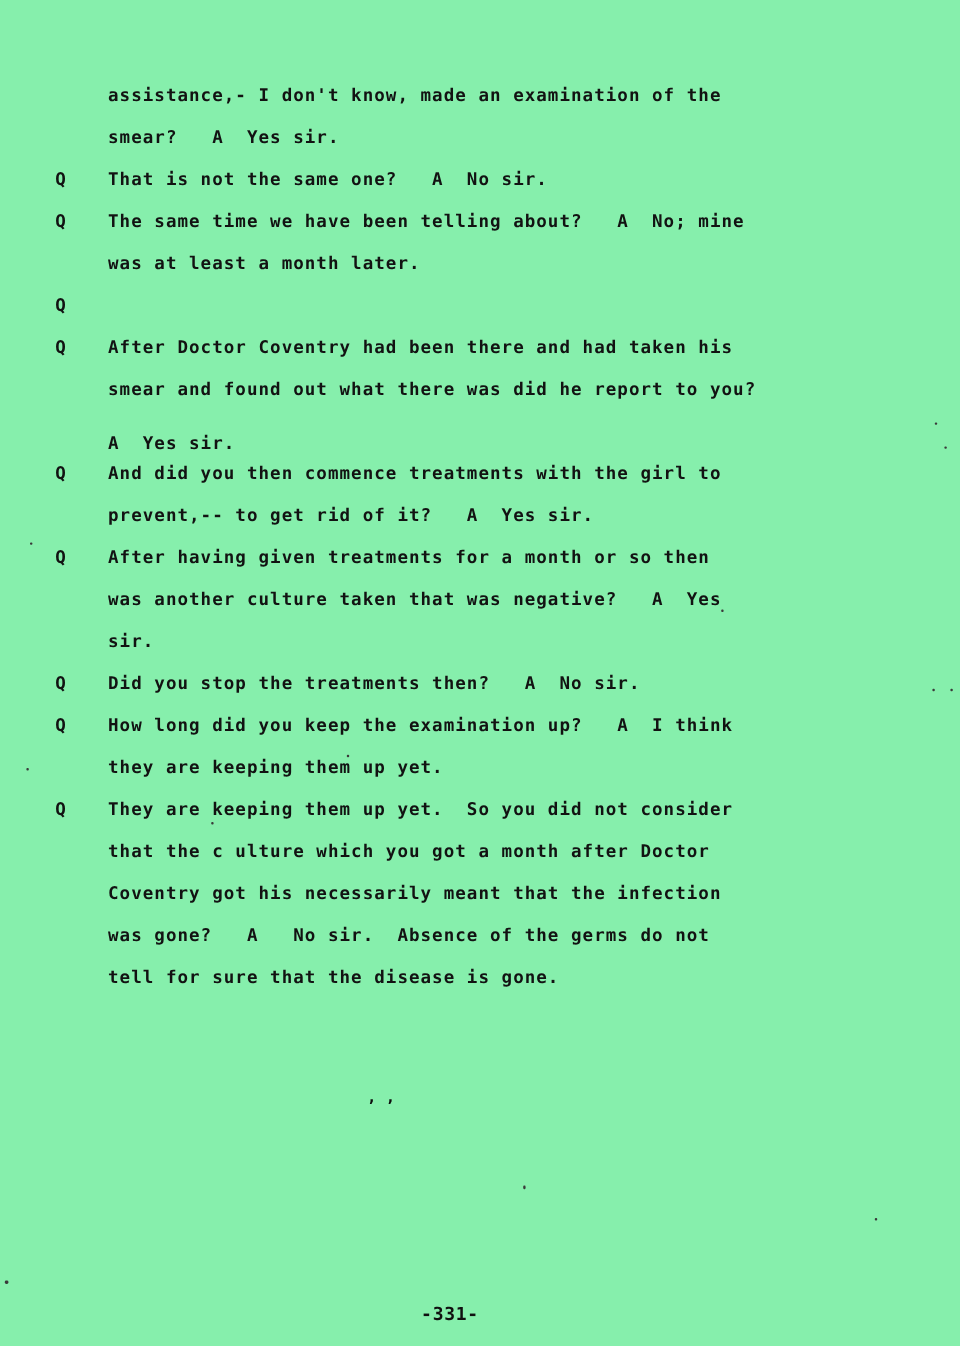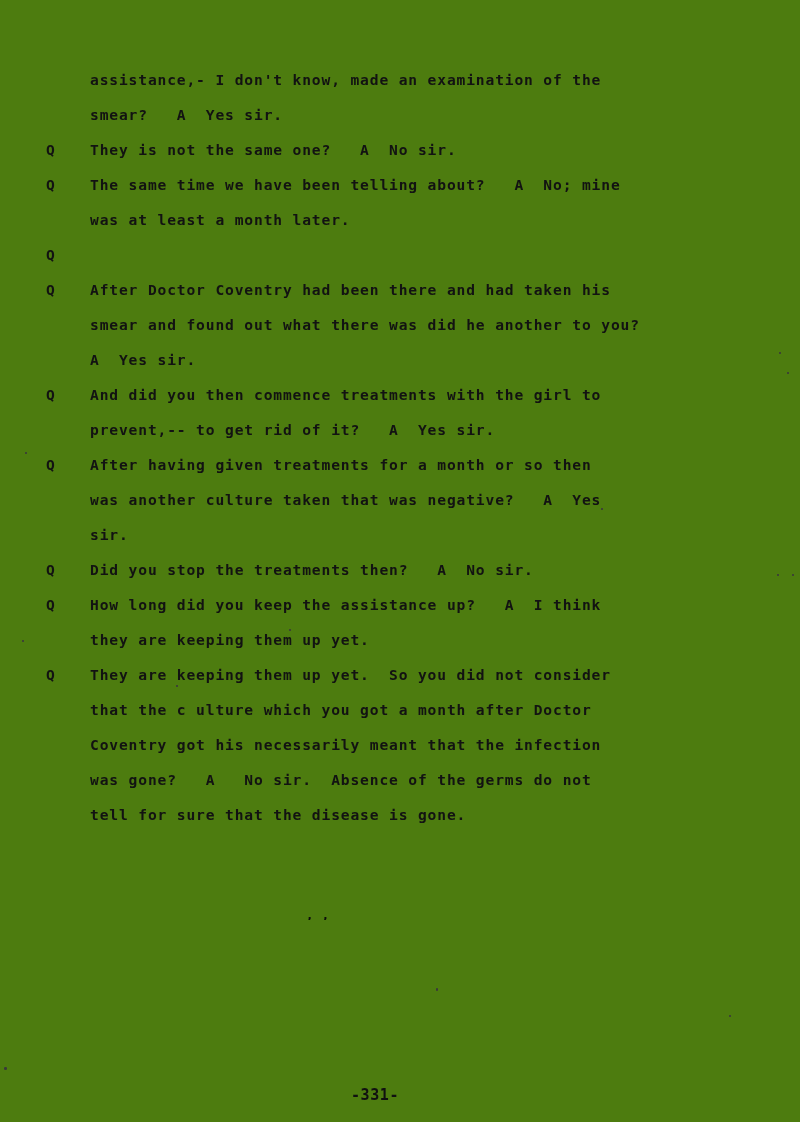--- a/index.html
+++ b/index.html
@@ -15,21 +15,21 @@
     overflow: hidden;
     font-family: "DejaVu Sans Mono", "Liberation Mono", monospace;
     color: #151515;
     -webkit-font-smoothing: none;
   }
 
   
   #page-sheet {
     position: absolute;
     inset: 0;
-    background: #4d7c0f;
+    background: #86efac;
   }
 
   
   #transcript {
     position: absolute;
     left: 0;
     top: 0;
     width: 800px;
   }
 
@@ -101,34 +101,34 @@
   }
 </style>
 </head>
 <body>
 
 <div id="page-sheet">
 
   <div id="transcript">
       <div class="line" style="position: absolute; left: 0px; top: 62px; width: 800px;"><span class="txt">assistance,- I don't know, made an examination of the</span></div>
       <div class="line" style="position: absolute; left: 0px; top: 97px; width: 654px;"><span class="txt">smear?   A  Yes sir.</span></div>
-      <div class="line" style="position: absolute; left: 0px; top: 132px; width: 800px;"><span class="qmark">Q</span><span class="txt">They is not the same one?   A  No sir.</span></div>
+      <div class="line" style="position: absolute; left: 0px; top: 132px; width: 800px;"><span class="qmark">Q</span><span class="txt">That is not the same one?   A  No sir.</span></div>
       <div class="line" style="position: absolute; left: 0px; top: 167px; width: 800px;"><span class="qmark">Q</span><span class="txt">The same time we have been telling about?   A  No; mine</span></div>
       <div class="line" style="position: absolute; left: 0px; top: 202px; width: 800px;"><span class="txt">was at least a month later.</span></div>
       <div class="line" style="position: absolute; left: 0px; top: 237px; width: 800px;"><span class="qmark">Q</span></div>
       <div class="line" style="position: absolute; left: 0px; top: 272px; width: 800px;"><span class="qmark">Q</span><span class="txt">After Doctor Coventry had been there and had taken his</span></div>
-      <div class="line" style="position: absolute; left: 0px; top: 307px; width: 800px;"><span class="txt">smear and found out what there was did he another to you?</span></div>
-      <div class="line" style="position: absolute; left: 0px; top: 342px; width: 800px;"><span class="txt">A  Yes sir.</span></div>
+      <div class="line" style="position: absolute; left: 0px; top: 307px; width: 800px;"><span class="txt">smear and found out what there was did he report to you?</span></div>
+      <div class="line" style="position: absolute; left: 0px; top: 352px; width: 800px;"><span class="txt">A  Yes sir.</span></div>
       <div class="line" style="position: absolute; left: 0px; top: 377px; width: 800px;"><span class="qmark">Q</span><span class="txt">And did you then commence treatments with the girl to</span></div>
       <div class="line" style="position: absolute; left: 0px; top: 412px; width: 744px;"><span class="txt">prevent,-- to get rid of it?   A  Yes sir.</span></div>
       <div class="line" style="position: absolute; left: 0px; top: 447px; width: 800px;"><span class="qmark">Q</span><span class="txt">After having given treatments for a month or so then</span></div>
       <div class="line" style="position: absolute; left: 0px; top: 482px; width: 800px;"><span class="txt">was another culture taken that was negative?   A  Yes</span></div>
       <div class="line" style="position: absolute; left: 0px; top: 517px; width: 684px;"><span class="txt">sir.</span></div>
       <div class="line" style="position: absolute; left: 0px; top: 552px; width: 800px;"><span class="qmark">Q</span><span class="txt">Did you stop the treatments then?   A  No sir.</span></div>
-      <div class="line" style="position: absolute; left: 0px; top: 587px; width: 800px;"><span class="qmark">Q</span><span class="txt">How long did you keep the assistance up?   A  I think</span></div>
+      <div class="line" style="position: absolute; left: 0px; top: 587px; width: 800px;"><span class="qmark">Q</span><span class="txt">How long did you keep the examination up?   A  I think</span></div>
       <div class="line" style="position: absolute; left: 0px; top: 622px; width: 800px;"><span class="txt">they are keeping them up yet.</span></div>
       <div class="line" style="position: absolute; left: 0px; top: 657px; width: 800px;"><span class="qmark">Q</span><span class="txt">They are keeping them up yet.  So you did not consider</span></div>
       <div class="line" style="position: absolute; left: 0px; top: 692px; width: 800px;"><span class="txt">that the c ulture which you got a month after Doctor</span></div>
       <div class="line" style="position: absolute; left: 0px; top: 727px; width: 800px;"><span class="txt">Coventry got his necessarily meant that the infection</span></div>
       <div class="line" style="position: absolute; left: 0px; top: 762px; width: 656px;"><span class="txt">was gone?   A   No sir.  Absence of the germs do not</span></div>
       <div class="line" style="position: absolute; left: 0px; top: 797px; width: 800px;"><span class="txt">tell for sure that the disease is gone.</span></div>
     </div>
 
   <div id="separator">_,_,____________,__,_______</div>
 

